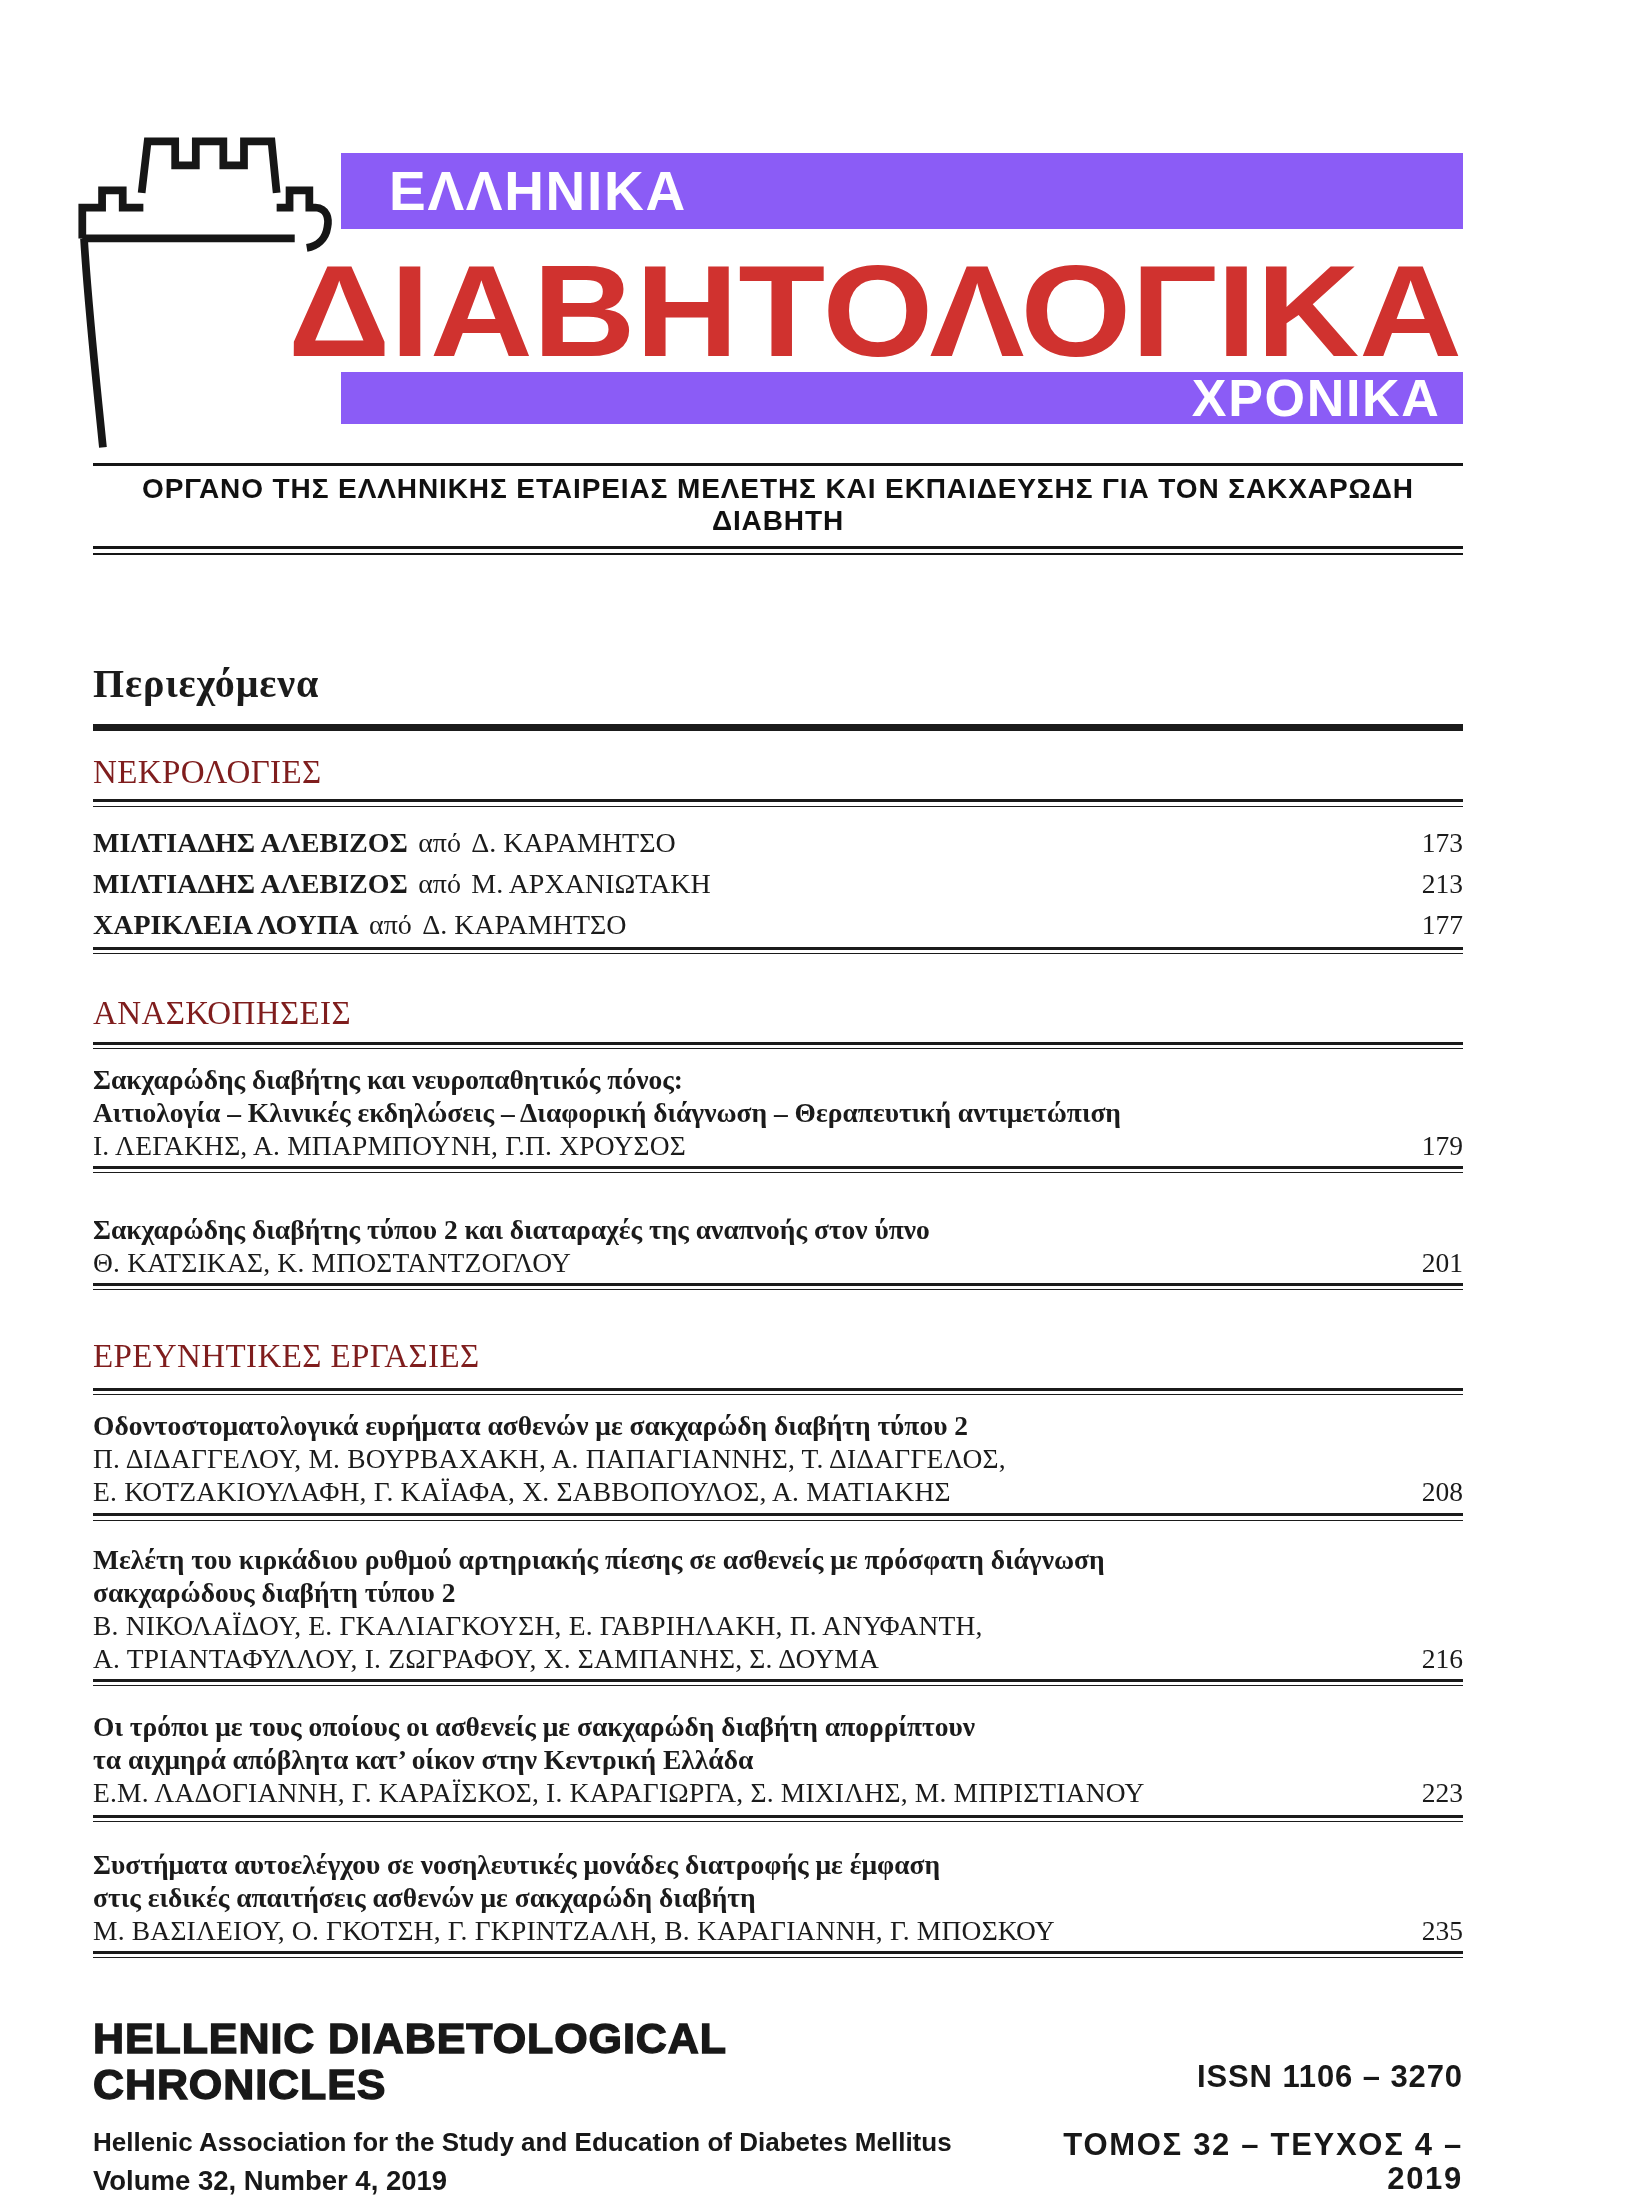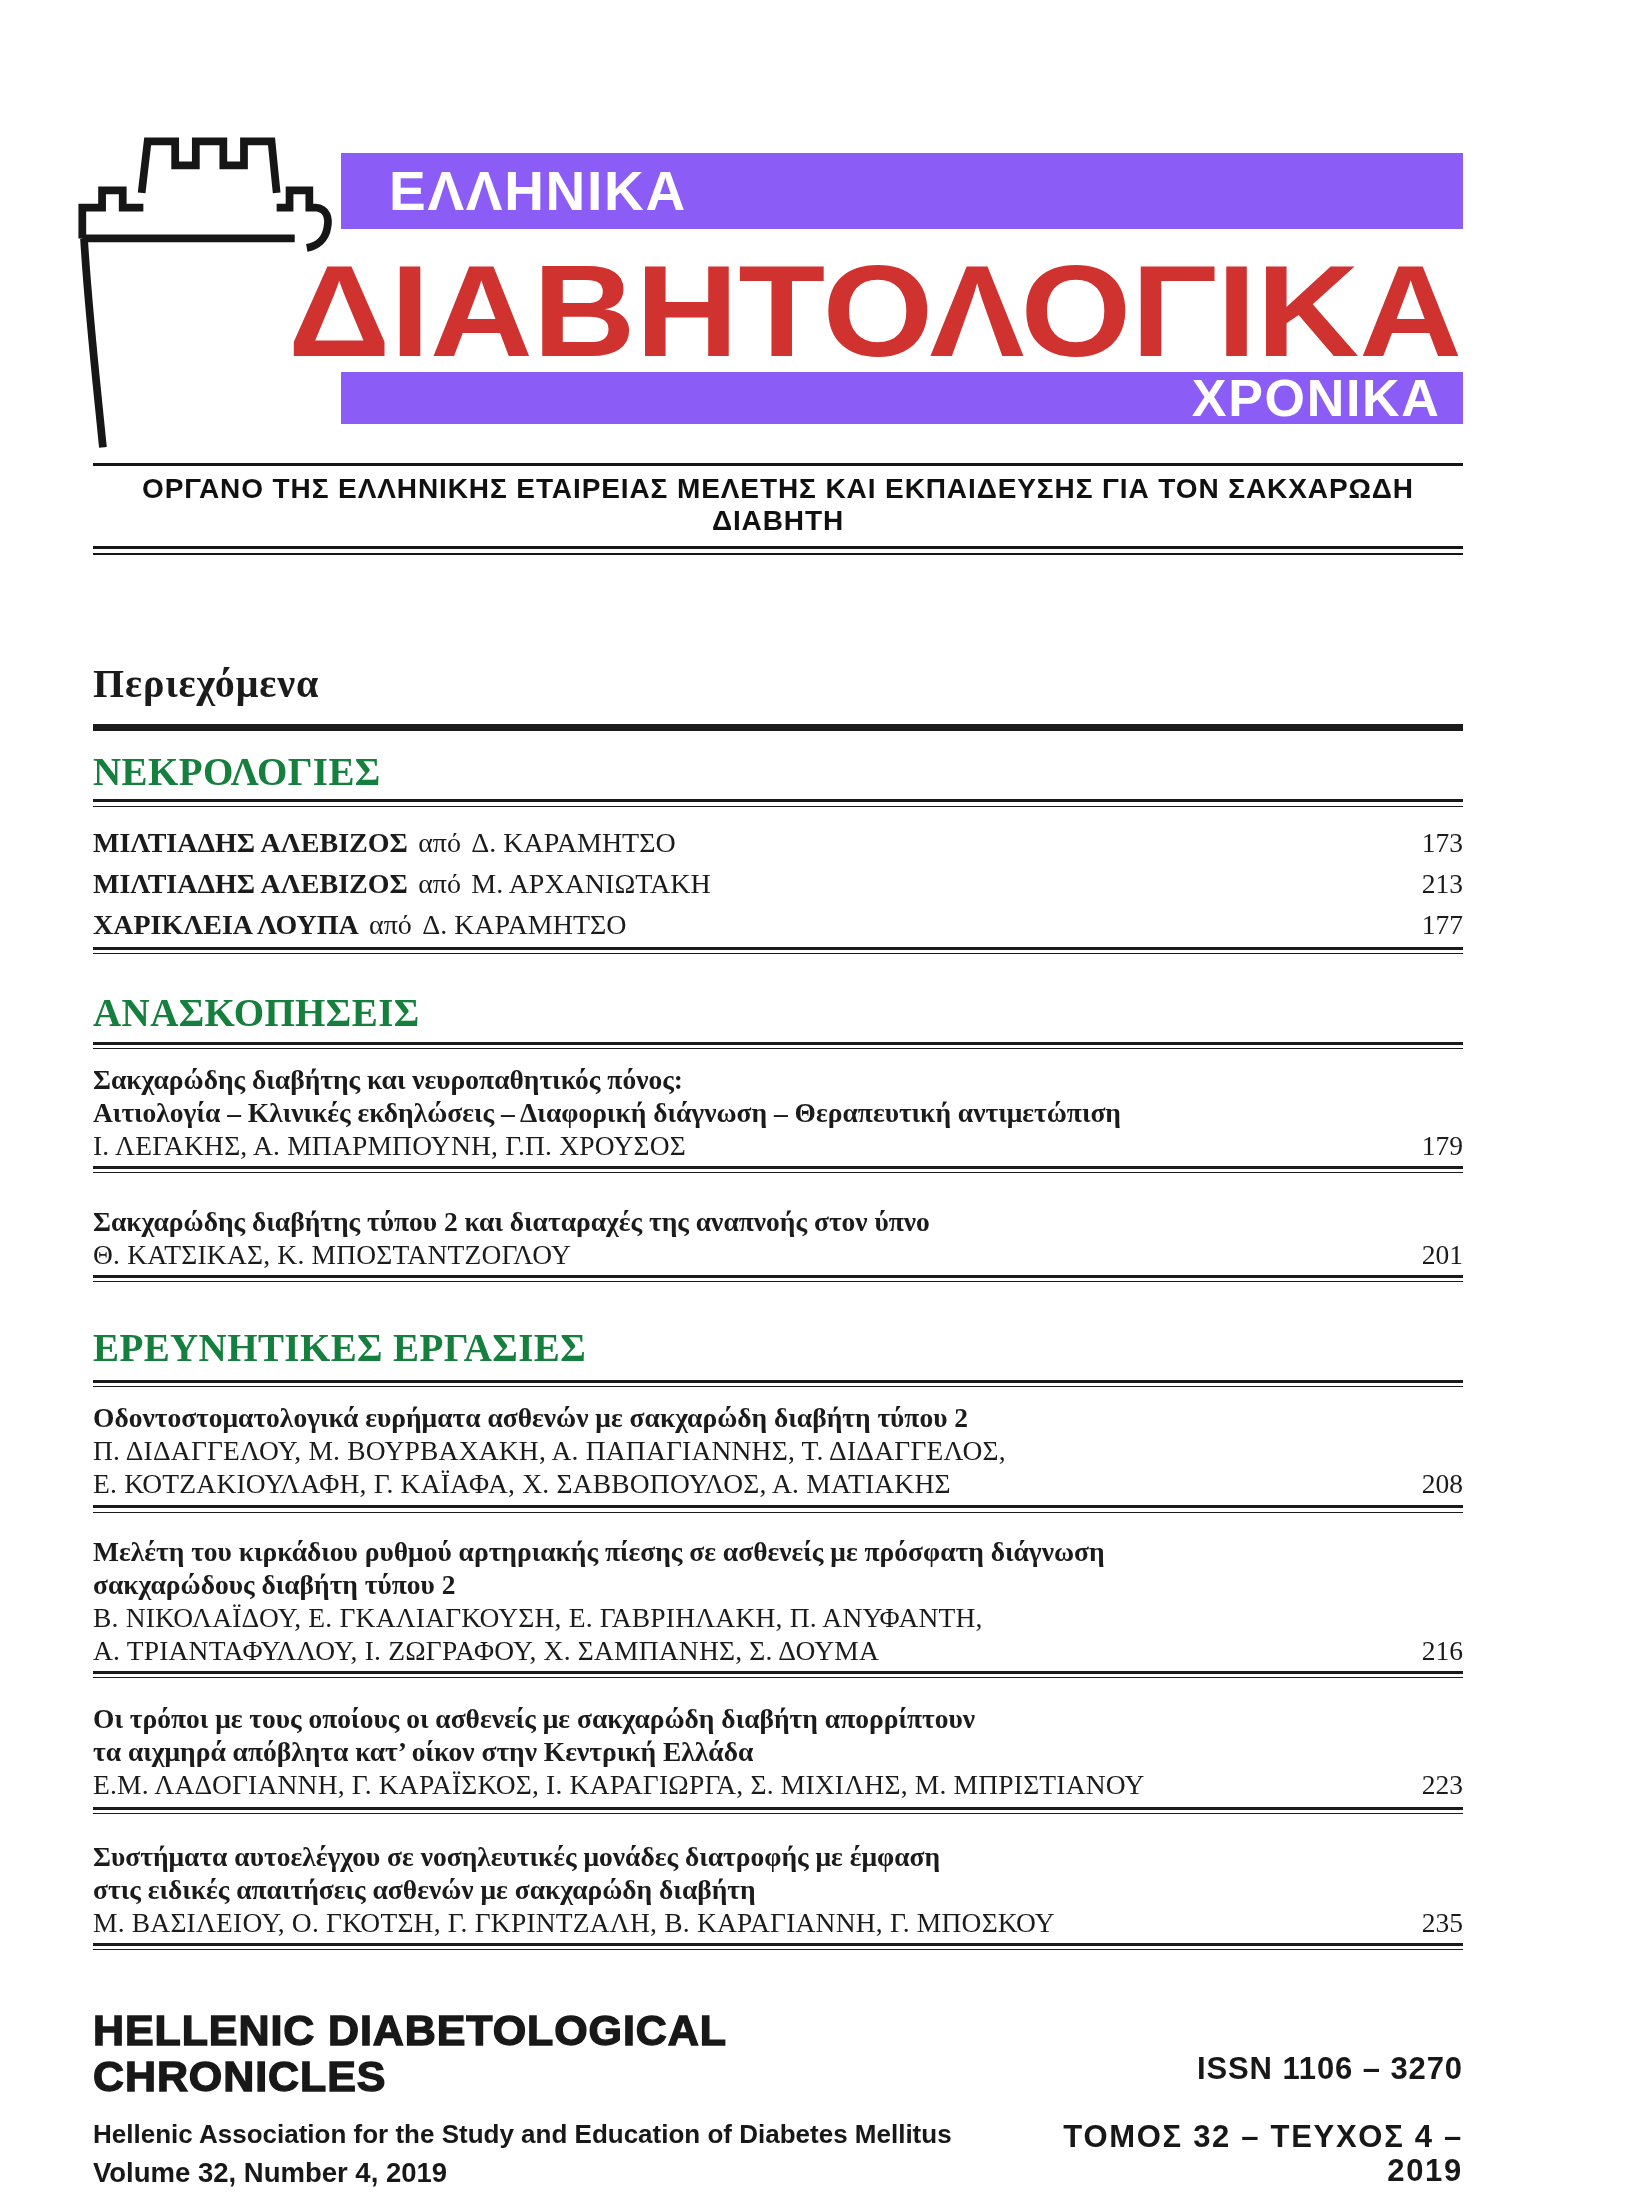--- a/index.html
+++ b/index.html
@@ -22,21 +22,21 @@
   .strip{margin-top:15.5px;border-top:3.4px solid #151515;border-bottom:3.4px solid #151515;
          padding:7.7px 0 8.6px;text-align:center;
          font-family:"Liberation Sans","DejaVu Sans",sans-serif;font-weight:bold;
          font-size:28px;letter-spacing:0.9px;color:#111;}
   .strip-sub{height:1.7px;background:#151515;margin-top:4.3px;}
 
   
   .toc-title{margin-top:105px;font-size:40px;font-weight:bold;letter-spacing:0.9px;}
   .rule-thick{margin-top:17px;height:7.7px;background:#1b1b1b;}
   .rule{border-top:3.4px solid #1b1b1b;border-bottom:1.7px solid #1b1b1b;height:3.4px;}
-  .sec-head{font-weight:bold;color:#15803d;font-size:39px;letter-spacing:0.4px;line-height:36px;}
+  .sec-head{font-weight:normal;color:#7f1d1d;font-size:33px;letter-spacing:0.4px;line-height:36px;}
 
   .obits{font-size:28px;}
   .obit-row{display:flex;justify-content:space-between;align-items:baseline;line-height:41px;}
   .obit-row .subject{font-weight:bold;}
   .obit-row .conn{margin:0 10.3px;}
   .pagenum{font-size:27.5px;font-weight:normal;}
 
   .entry{position:relative;font-size:27.5px;line-height:33px;}
   .entry .tl{font-weight:bold;}
   .entry .al{letter-spacing:0.2px;}
@@ -118,21 +118,21 @@
     <div class="rule" style="margin-top:10.3px"></div>
 
     <div class="entry" style="margin-top:13.8px">
       <div class="tl">Σακχαρώδης διαβήτης και νευροπαθητικός πόνος:</div>
       <div class="tl">Αιτιολογία – Κλινικές εκδηλώσεις – Διαφορική διάγνωση – Θεραπευτική αντιμετώπιση</div>
       <div class="al">Ι. ΛΕΓΑΚΗΣ, Α. ΜΠΑΡΜΠΟΥΝΗ, Γ.Π. ΧΡΟΥΣΟΣ</div>
       <div class="pagenum">179</div>
     </div>
     <div class="rule" style="margin-top:4.3px"></div>
 
-    <div class="entry" style="margin-top:32px">
+    <div class="entry" style="margin-top:40px">
       <div class="tl">Σακχαρώδης διαβήτης τύπου 2 και διαταραχές της αναπνοής στον ύπνο</div>
       <div class="al">Θ. ΚΑΤΣΙΚΑΣ, Κ. ΜΠΟΣΤΑΝΤΖΟΓΛΟΥ</div>
       <div class="pagenum">201</div>
     </div>
     <div class="rule" style="margin-top:3.4px"></div>
 
     <div class="sec-head" style="margin-top:48px">ΕΡΕΥΝΗΤΙΚΕΣ ΕΡΓΑΣΙΕΣ</div>
     <div class="rule" style="margin-top:13.8px"></div>
 
     <div class="entry" style="margin-top:13.8px">

